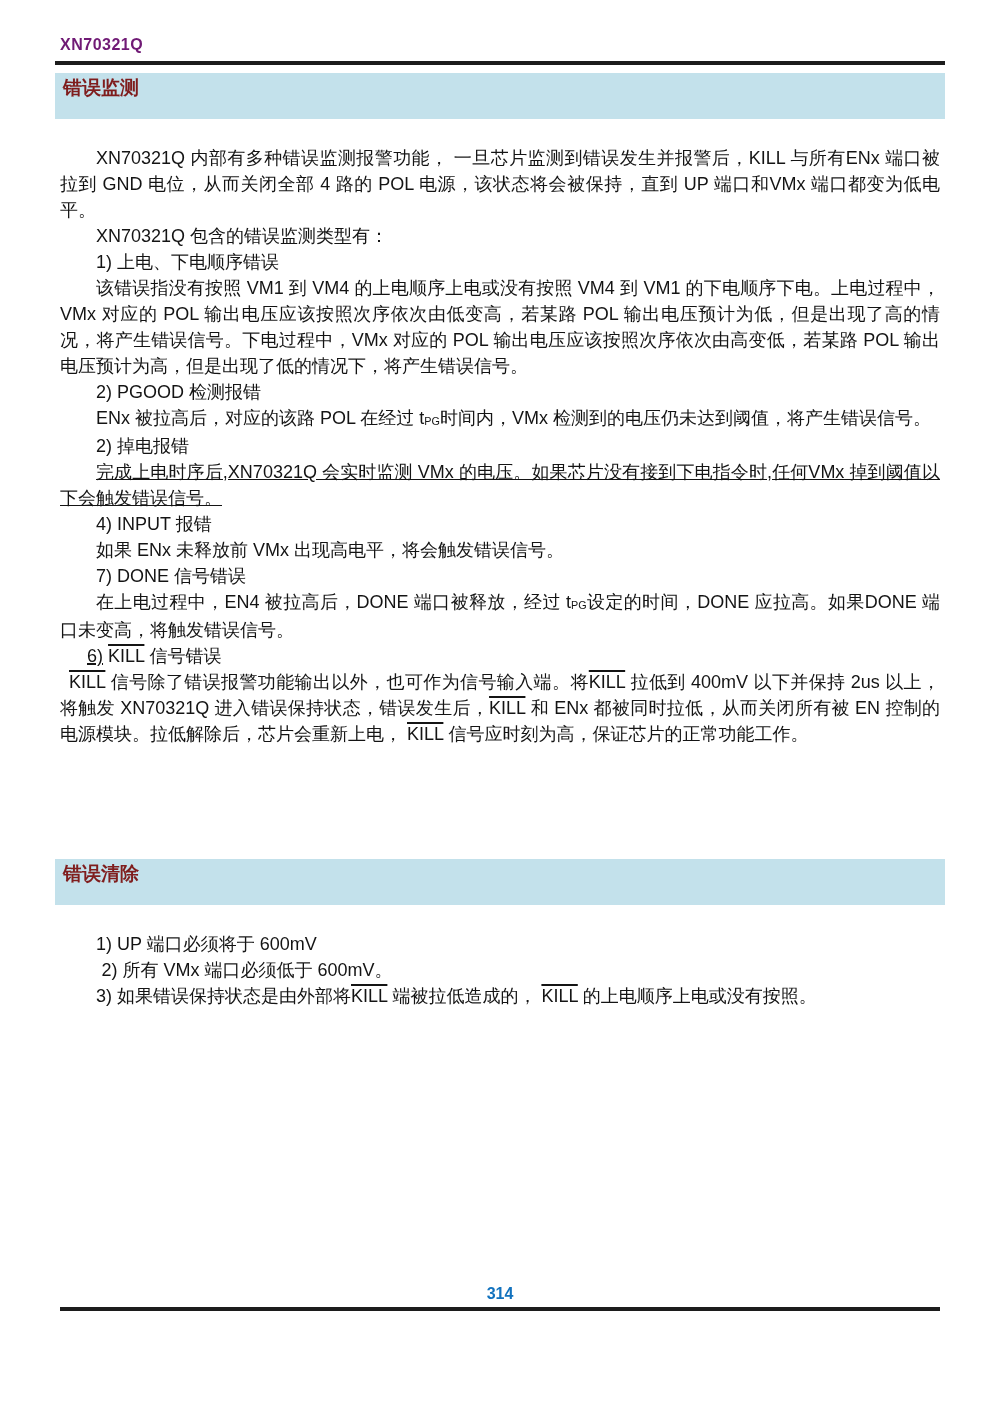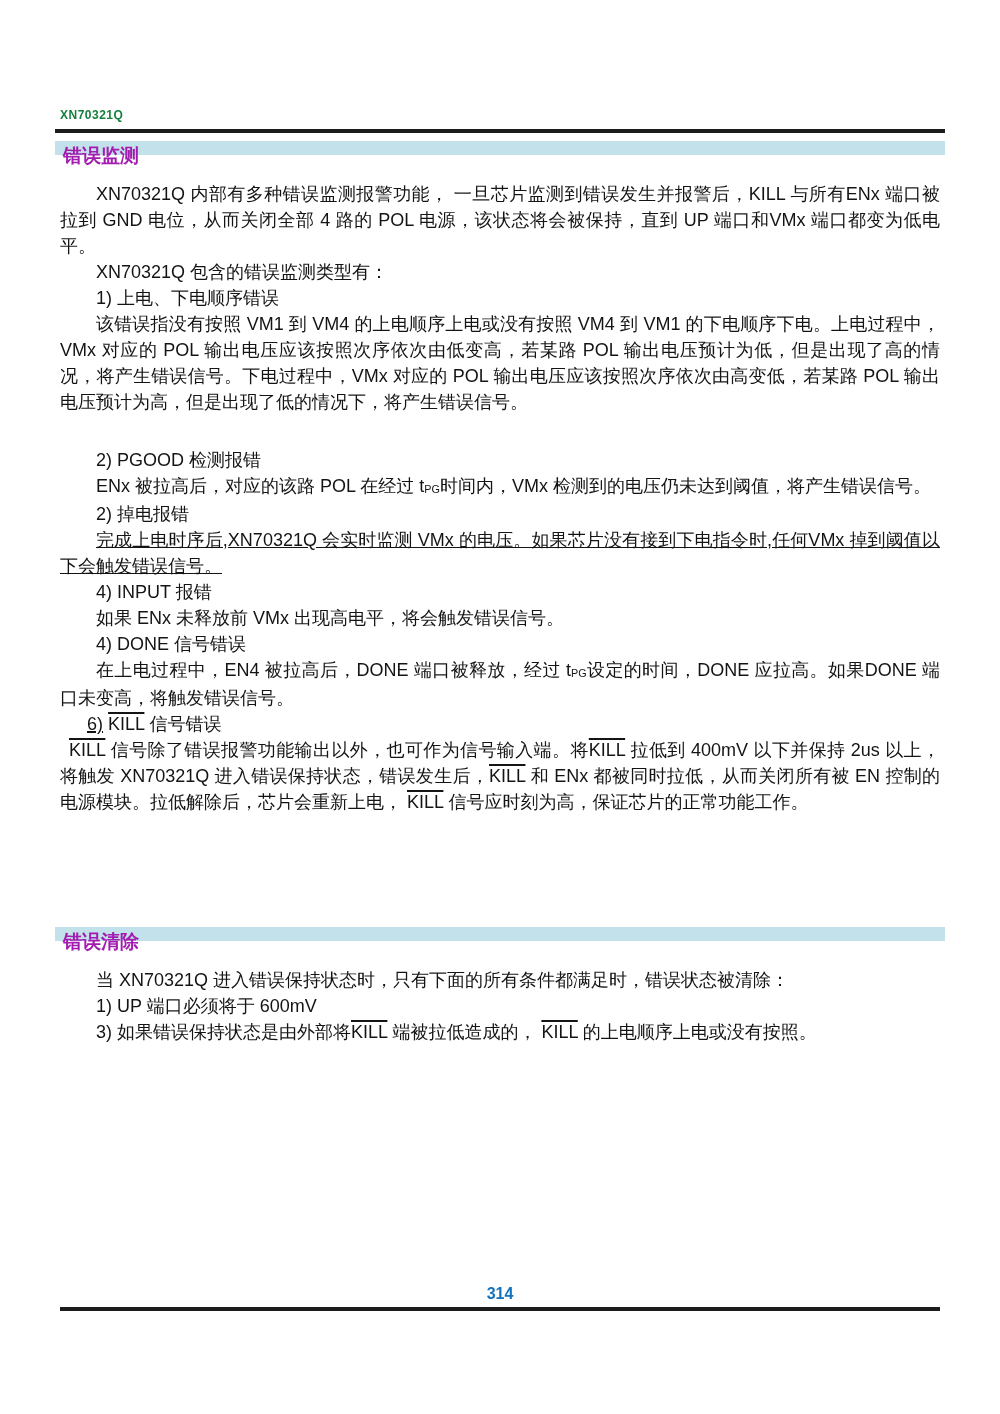--- a/index.html
+++ b/index.html
@@ -7,40 +7,40 @@
     position:relative;
     width:1000px;height:1414px;
     margin:0 auto;
     background:#ffffff;
     font-family:"Liberation Sans","DejaVu Sans",sans-serif;
     color:#141414;
     overflow:hidden;
   }
   .content{position:absolute;left:55px;right:55px;top:0;}
   .doc-title{
-    margin-top:108px;
+    margin-top:36px;
     padding-left:5px;
-    font-size:12px;
+    font-size:16px;
     font-weight:bold;
     letter-spacing:0.5px;
-    color:#15803d;
+    color:#701a75;
   }
   .header-rule{
     margin-top:7px;
     height:4px;
     background:#1c1c1c;
   }
   .band{
     margin:8px 0 0 0;
-    height:14px;
+    height:46px;
     line-height:30px;
     background:#c3e1eb;
     font-size:19px;
     font-weight:bold;
-    color:#a21caf;
+    color:#7f1d1d;
     padding-left:8px;
   }
   .paras{
     margin-top:26px;
     padding:0 5px;
     font-size:18px;
     line-height:26px;
     text-align:justify;
     text-justify:inter-ideograph;
   }
@@ -76,38 +76,38 @@
       <div class="header-rule"></div>
     </header>
 
     <section>
       <h2 class="band">错误监测</h2>
       <div class="paras">
           <p style="text-indent: 2em;"><span>XN70321Q 内部有多种错误监测报警功能， 一旦芯片监测到错误发生并报警后，KILL 与所有ENx 端口被拉到 GND 电位，从而关闭全部 4 路的 POL 电源，该状态将会被保持，直到 UP 端口和VMx 端口都变为低电平。</span></p>
           <p style="text-indent: 2em;"><span>XN70321Q 包含的错误监测类型有：</span></p>
           <p style="text-indent: 2em;"><span>1) 上电、下电顺序错误</span></p>
           <p style="text-indent: 2em;"><span>该错误指没有按照 VM1 到 VM4 的上电顺序上电或没有按照 VM4 到 VM1 的下电顺序下电。上电过程中，VMx 对应的 POL 输出电压应该按照次序依次由低变高，若某路 POL 输出电压预计为低，但是出现了高的情况，将产生错误信号。下电过程中，VMx 对应的 POL 输出电压应该按照次序依次由高变低，若某路 POL 输出电压预计为高，但是出现了低的情况下，将产生错误信号。</span></p>
-          <p style="text-indent: 2em; margin-top: 32px;"><span>2) PGOOD 检测报错</span></p>
+          <p style="text-indent: 2em;"><span>2) PGOOD 检测报错</span></p>
           <p style="text-indent: 2em;"><span>ENx 被拉高后，对应的该路 POL 在经过 t</span><span class="run-sub">PG</span><span>时间内，VMx 检测到的电压仍未达到阈值，将产生错误信号。</span></p>
           <p style="text-indent: 2em;"><span>2) 掉电报错</span></p>
           <p style="text-indent: 2em; text-decoration: underline;"><span>完成上电时序后,XN70321Q 会实时监测 VMx 的电压。如果芯片没有接到下电指令时,任何VMx 掉到阈值以下会触发错误信号。</span></p>
           <p style="text-indent: 2em;"><span>4) INPUT 报错</span></p>
           <p style="text-indent: 2em;"><span>如果 ENx 未释放前 VMx 出现高电平，将会触发错误信号。</span></p>
-          <p style="text-indent: 2em;"><span>4) DONE 信号错误</span></p>
+          <p style="text-indent: 2em;"><span>7) DONE 信号错误</span></p>
           <p style="text-indent: 2em;"><span>在上电过程中，EN4 被拉高后，DONE 端口被释放，经过 t</span><span class="run-sub">PG</span><span>设定的时间，DONE 应拉高。如果DONE 端口未变高，将触发错误信号。</span></p>
           <p style="text-indent: 1.5em;"><span class="run-ul">6)</span><span> </span><span class="run-ov">KILL</span><span> 信号错误</span></p>
           <p style="text-indent: 0.5em;"><span class="run-ov">KILL</span><span> 信号除了错误报警功能输出以外，也可作为信号输入端。将</span><span class="run-ov">KILL</span><span> 拉低到 400mV 以下并保持 2us 以上，将触发 XN70321Q 进入错误保持状态，错误发生后，</span><span class="run-ov">KILL</span><span> 和 ENx 都被同时拉低，从而关闭所有被 EN 控制的电源模块。拉低解除后，芯片会重新上电， </span><span class="run-ov">KILL</span><span> 信号应时刻为高，保证芯片的正常功能工作。</span></p>
         </div>
     </section>
 
     <section class="section-2">
       <h2 class="band">错误清除</h2>
       <div class="paras">
-          <p style="text-indent: 2em;"><span>当 XN70321Q 进入错误保持状态时，只有下面的所有条件都满足时，错误状态被清除：</span></p>
           <p style="text-indent: 2em;"><span>1) UP 端口必须将于 600mV</span></p>
+          <p style="text-indent: 2.3em;"><span>2) 所有 VMx 端口必须低于 600mV。</span></p>
           <p style="text-indent: 2em;"><span>3) 如果错误保持状态是由外部将</span><span class="run-ov">KILL</span><span> 端被拉低造成的， </span><span class="run-ov">KILL</span><span> 的上电顺序上电或没有按照。</span></p>
         </div>
     </section>
 
   </div>
 
   <footer>
     <div class="footer-rule"></div>
     <div class="page-number">314</div>
   </footer>

